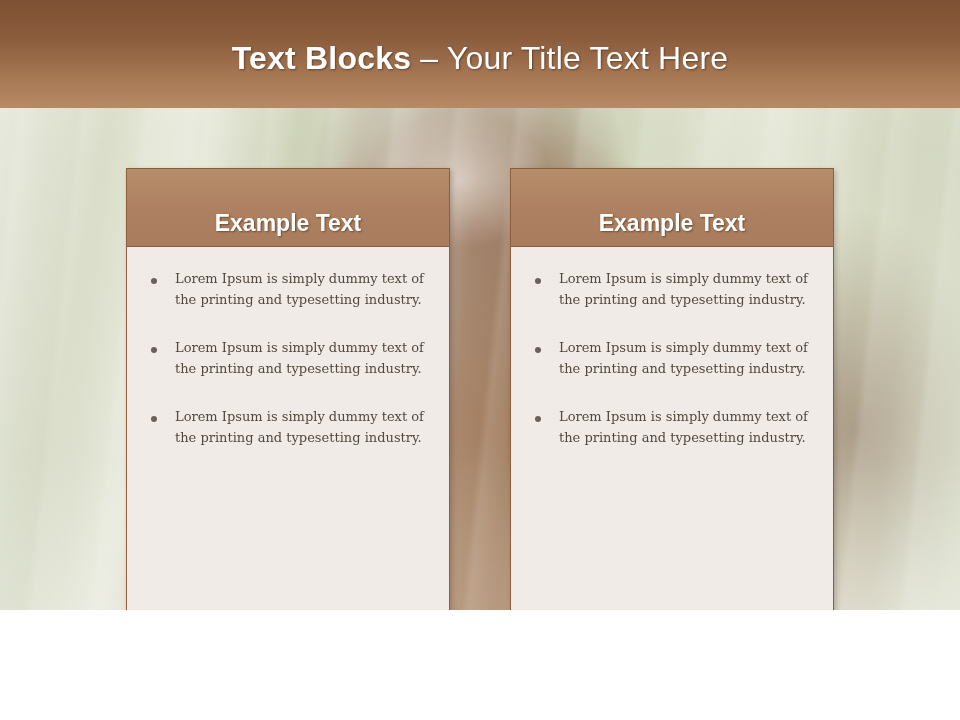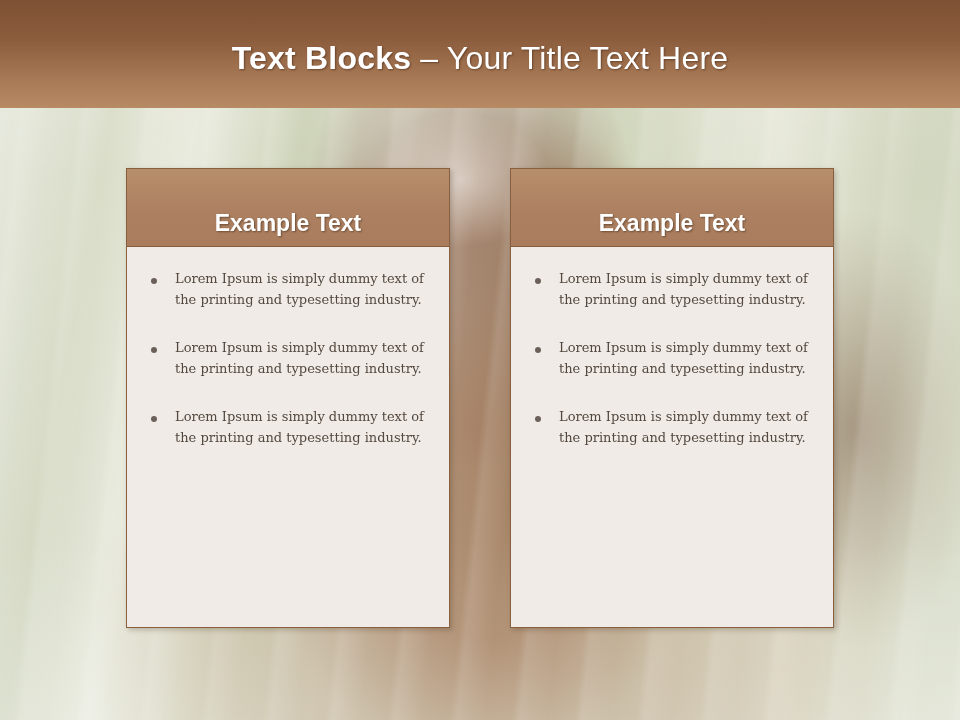--- a/index.html
+++ b/index.html
@@ -9,21 +9,21 @@
   body {
     width: 960px;
     height: 720px;
     font-family: "Liberation Sans", sans-serif;
     overflow: hidden;
   }
 
   .slide {
     position: relative;
     width: 960px;
-    height: 720px;
+    height: 610px;
     background: #e8e6de;
     overflow: hidden;
   }
 
   
   .bg-photo {
     position: absolute;
     inset: 0;
     background:
       

